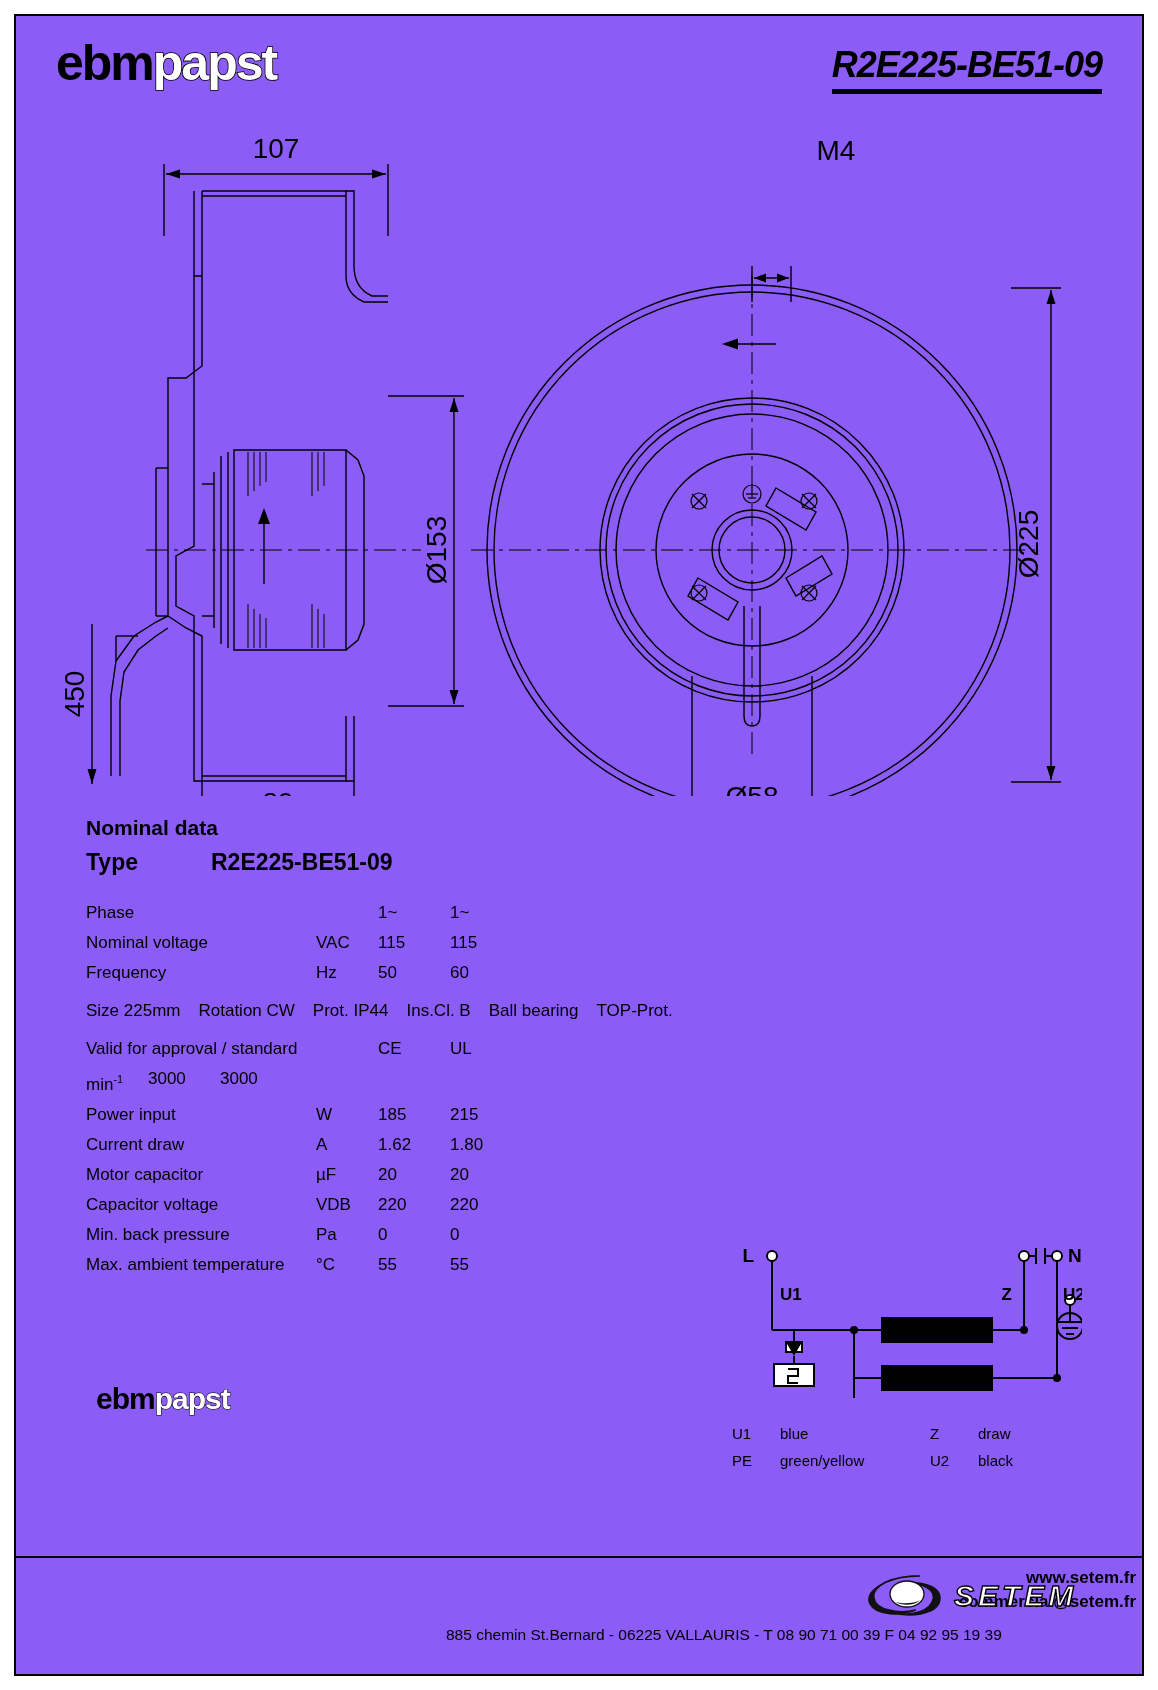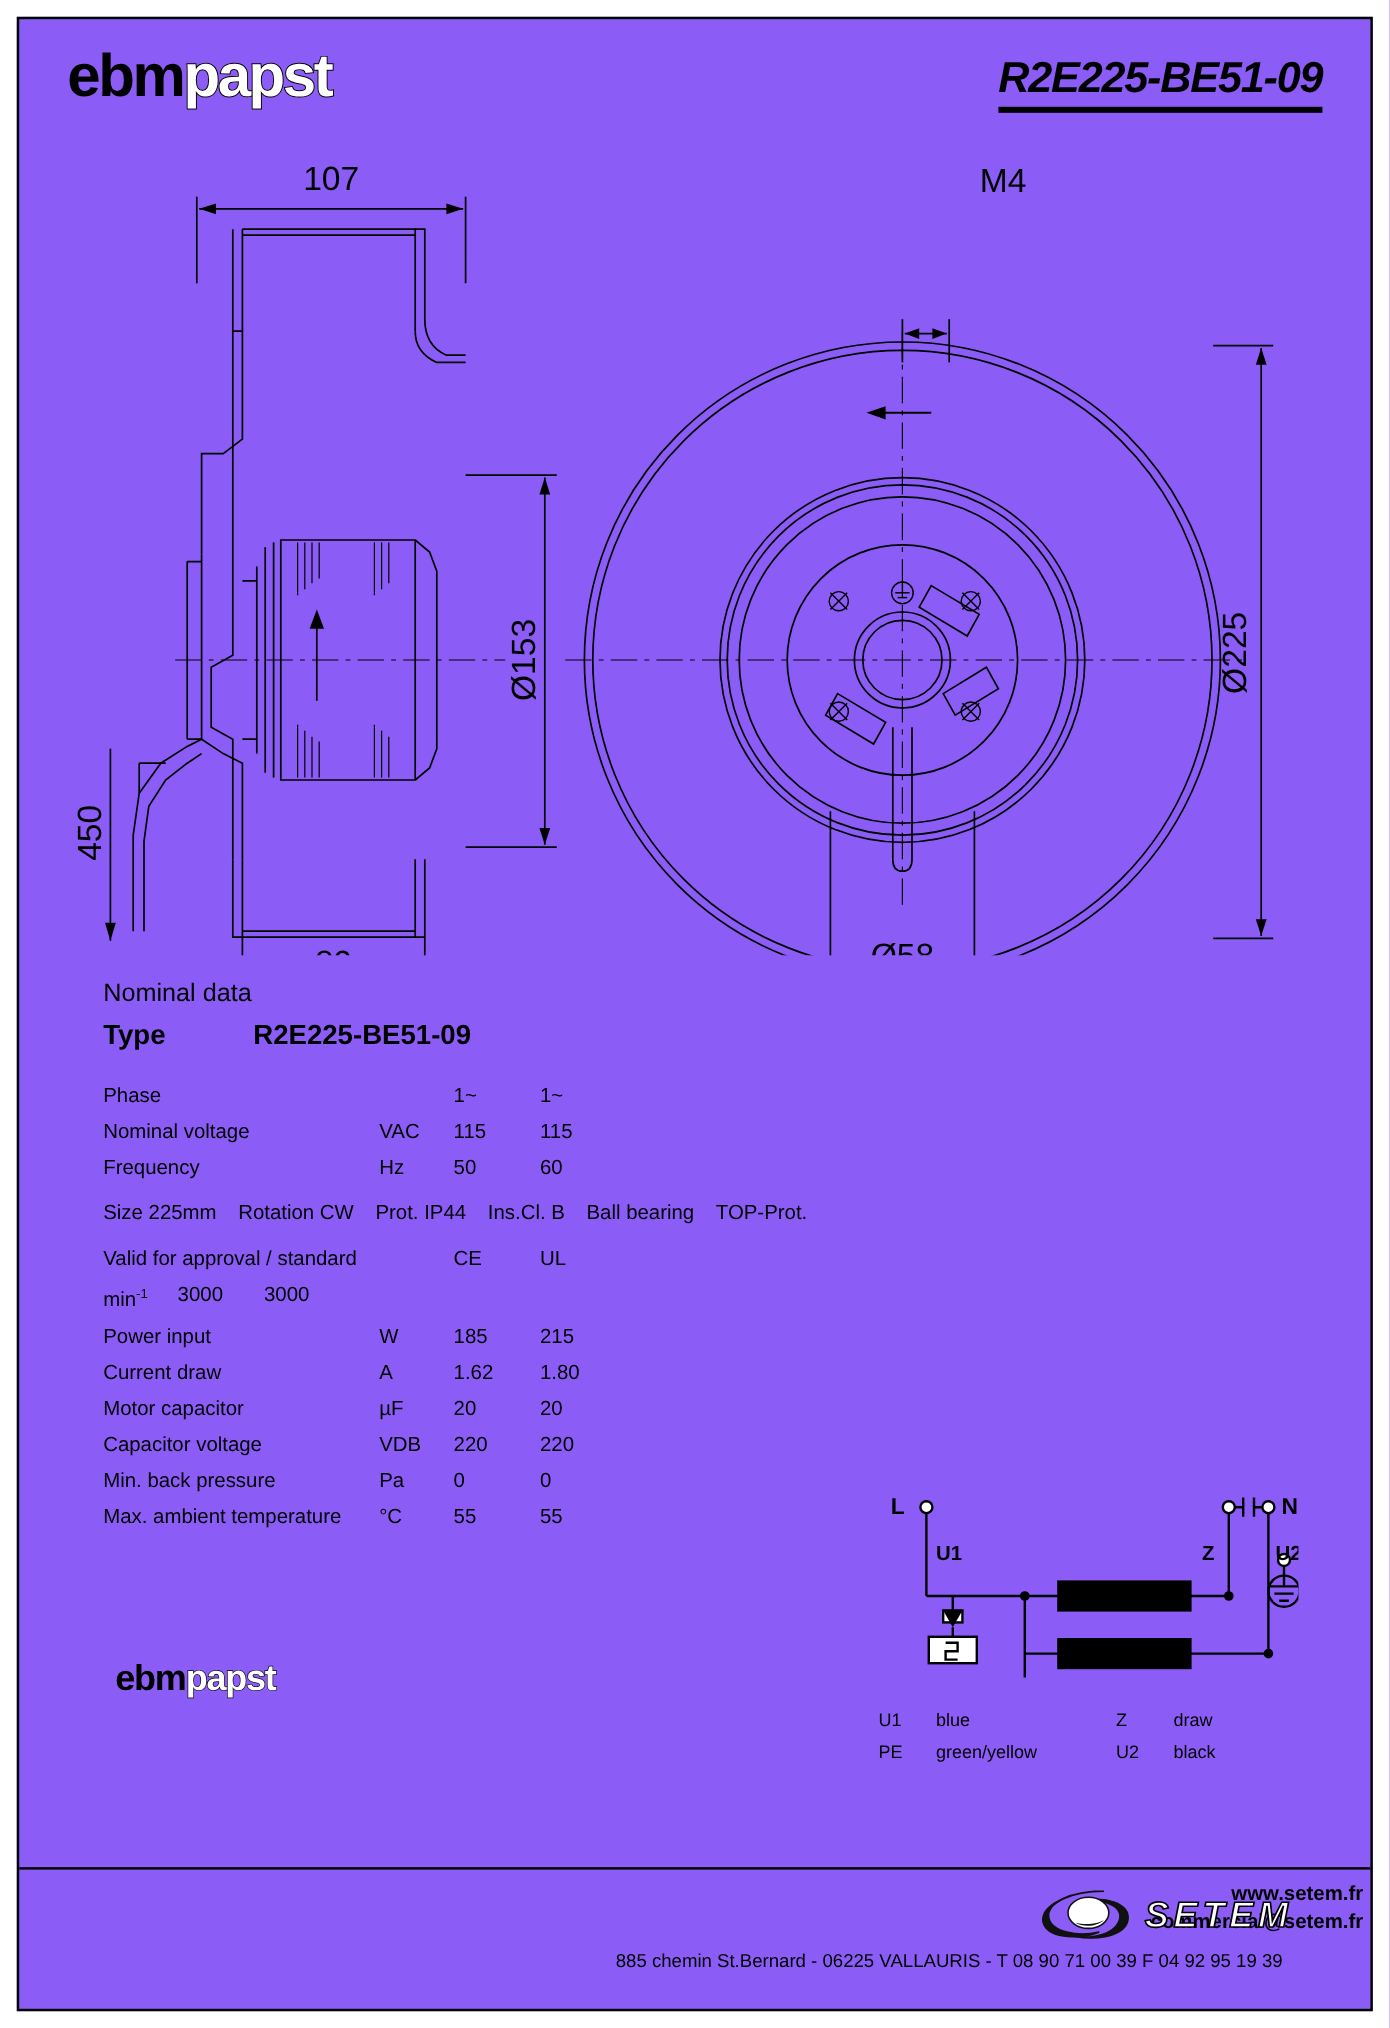--- a/index.html
+++ b/index.html
@@ -35,21 +35,21 @@
     border-bottom:5px solid #000;
     padding-bottom:3px;
   }
 
   
   .drawings { position:absolute; left:0; top:100px; width:100%; height:680px; }
   .draw-svg { display:block; }
 
   
   .nominal { position:absolute; left:70px; top:800px; width:640px; }
-  .nom-title { font-size:21px; font-weight:normal; margin-bottom:8px; }
+  .nom-title { font-size:21px; font-weight:bold; margin-bottom:8px; }
   .nom-row { display:flex; font-size:23px; line-height:28px; }
   .nom-row.b { font-weight:bold; }
   .c-label { width:125px; flex:none; }
   .c-val { flex:none; }
   .spec { margin-top:22px; }
   .spec-row { display:flex; font-size:17px; line-height:30px; }
   .s-name { width:230px; flex:none; }
   .s-unit { width:62px; flex:none; }
   .s-a { width:72px; flex:none; }
   .s-b { width:72px; flex:none; }
@@ -75,21 +75,21 @@
   .footer { position:absolute; left:0; bottom:0; width:100%; height:118px; border-top:2px solid #000; }
   .codebox {
     position:absolute; left:14px; top:12px; width:400px; height:82px;
     border:3px solid #000; background:#fff;
   }
   .code-label { position:absolute; left:16px; top:6px; font-size:26px; font-weight:bold; }
   .code-num { position:absolute; left:84px; top:24px; font-size:46px; font-weight:bold; letter-spacing:-1px; }
   .contact { position:absolute; left:430px; top:8px; width:690px; }
   .c-web { text-align:right; font-size:17px; font-weight:bold; line-height:24px; padding-left:20px; }
   .setem-logo { position:absolute; right:24px; top:4px; width:250px; height:52px; }
-  .c-addr { position:absolute; left:0; top:60px; width:690px; text-align:center; font-size:15.5px; }
+  .c-addr { position:absolute; left:0; top:60px; width:690px; font-size:15.5px; }
 </style>
 </head>
 <body>
 
 <div class="page">
 
   <div class="header">
     <div class="logo"><span class="solid">ebm</span><span class="outline">papst</span></div>
     <div class="model">R2E225-BE51-09</div>
   </div>

